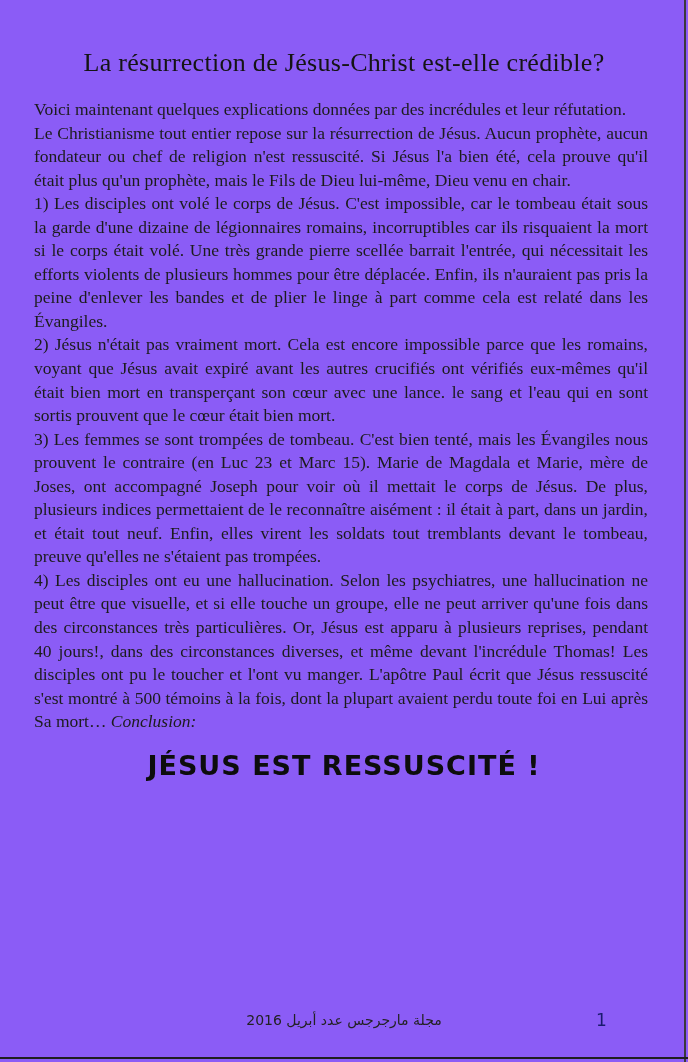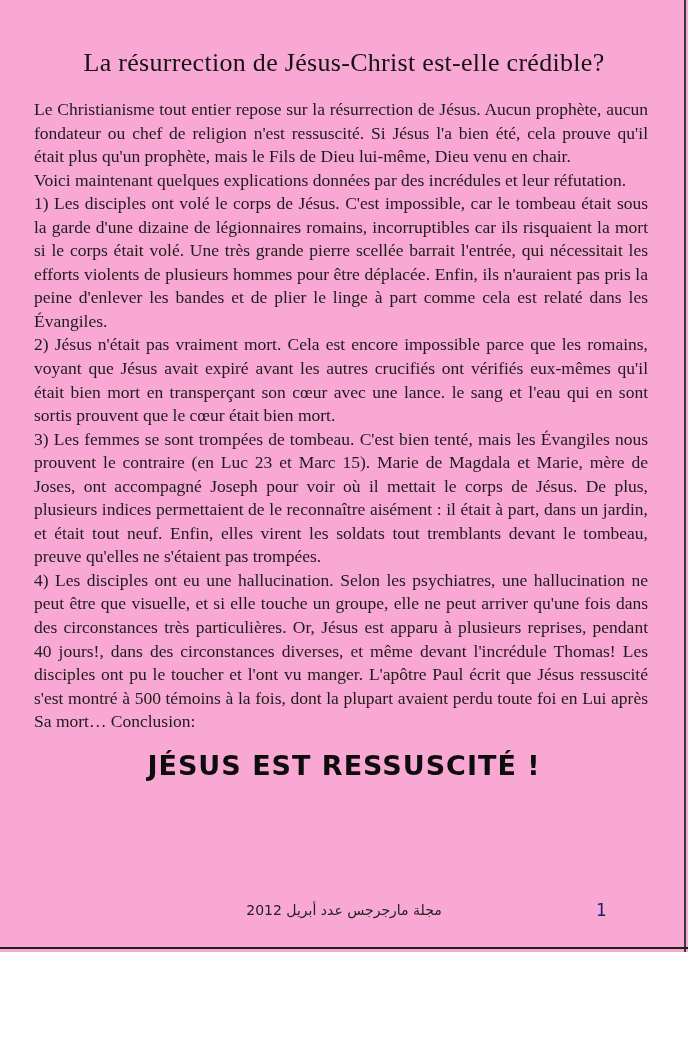--- a/index.html
+++ b/index.html
@@ -3,22 +3,22 @@
 <meta charset="utf-8">
 <style>
   html, body {
     margin: 0;
     padding: 0;
     background: #ffffff;
   }
   .page {
     position: relative;
     width: 688px;
-    height: 952px;
-    background: #f9a8d4;
+    height: 1062px;
+    background: #8b5cf6;
     color: #1e1e1e;
     font-family: "Liberation Serif", serif;
     overflow: hidden;
     box-sizing: border-box;
   }
   .title {
     margin: 0;
     padding: 48px 40px 0 40px;
     font-size: 26px;
     font-weight: 400;
@@ -31,20 +31,21 @@
     font-size: 17.5px;
     line-height: 23.55px;
     text-align: justify;
     color: #1c1c1c;
   }
   .body-text p {
     margin: 0;
     padding: 0;
   }
   .conclusion-label {
+    font-style: italic;
   }
   .banner {
     margin: 16px 0 0 0;
     padding: 0 36px;
     font-family: "DejaVu Sans", sans-serif;
     font-size: 27px;
     font-weight: 700;
     text-align: center;
     letter-spacing: 1px;
     color: #0d0d0d;
@@ -100,32 +101,32 @@
   }
 </style>
 </head>
 <body>
 
 <div class="page">
 
   <h1 class="title">La résurrection de Jésus-Christ est-elle crédible?</h1>
 
   <div class="body-text">
+    <p>Voici maintenant quelques explications données par des incrédules et leur réfutation.</p>
     <p>Le Christianisme tout entier repose sur la résurrection de Jésus. Aucun prophète, aucun fondateur ou chef de religion n'est ressuscité. Si Jésus l'a bien été, cela prouve qu'il était plus qu'un prophète, mais le Fils de Dieu lui-même, Dieu venu en chair.</p>
-    <p>Voici maintenant quelques explications données par des incrédules et leur réfutation.</p>
     <p>1) Les disciples ont volé le corps de Jésus. C'est impossible, car le tombeau était sous la garde d'une dizaine de légionnaires romains, incorruptibles car ils risquaient la mort si le corps était volé. Une très grande pierre scellée barrait l'entrée, qui nécessitait les efforts violents de plusieurs hommes pour être déplacée. Enfin, ils n'auraient pas pris la peine d'enlever les bandes et de plier le linge à part comme cela est relaté dans les Évangiles.</p>
     <p>2) Jésus n'était pas vraiment mort. Cela est encore impossible parce que les romains, voyant que Jésus avait expiré avant les autres crucifiés ont vérifiés eux-mêmes qu'il était bien mort en transperçant son cœur avec une lance. le sang et l'eau qui en sont sortis prouvent que le cœur était bien mort.</p>
     <p>3) Les femmes se sont trompées de tombeau. C'est bien tenté, mais les Évangiles nous prouvent le contraire (en Luc 23 et Marc 15). Marie de Magdala et Marie, mère de Joses, ont accompagné Joseph pour voir où il mettait le corps de Jésus. De plus, plusieurs indices permettaient de le reconnaître aisément : il était à part, dans un jardin, et était tout neuf. Enfin, elles virent les soldats tout tremblants devant le tombeau, preuve qu'elles ne s'étaient pas trompées.</p>
     <p><span>4) Les disciples ont eu une hallucination. Selon les psychiatres, une hallucination ne peut être que visuelle, et si elle touche un groupe, elle ne peut arriver qu'une fois dans des circonstances très particulières. Or, Jésus est apparu à plusieurs reprises, pendant 40 jours!, dans des circonstances diverses, et même devant l'incrédule Thomas! Les disciples ont pu le toucher et l'ont vu manger. L'apôtre Paul écrit que Jésus ressuscité s'est montré à 500 témoins à la fois, dont la plupart avaient perdu toute foi en Lui après Sa mort… </span><span class="conclusion-label">Conclusion:</span></p>
   </div>
 
   <h2 class="banner">JÉSUS EST RESSUSCITÉ !</h2>
 
 
   <div class="footer">
-    <span class="journal-line">مجلة مارجرجس عدد أبريل 2012</span>
+    <span class="journal-line">مجلة مارجرجس عدد أبريل 2016</span>
     <span class="page-number">1</span>
   </div>
 
   <div class="edge-right"></div>
   <div class="edge-bottom"></div>
 
 </div>
 
 </body></html>

